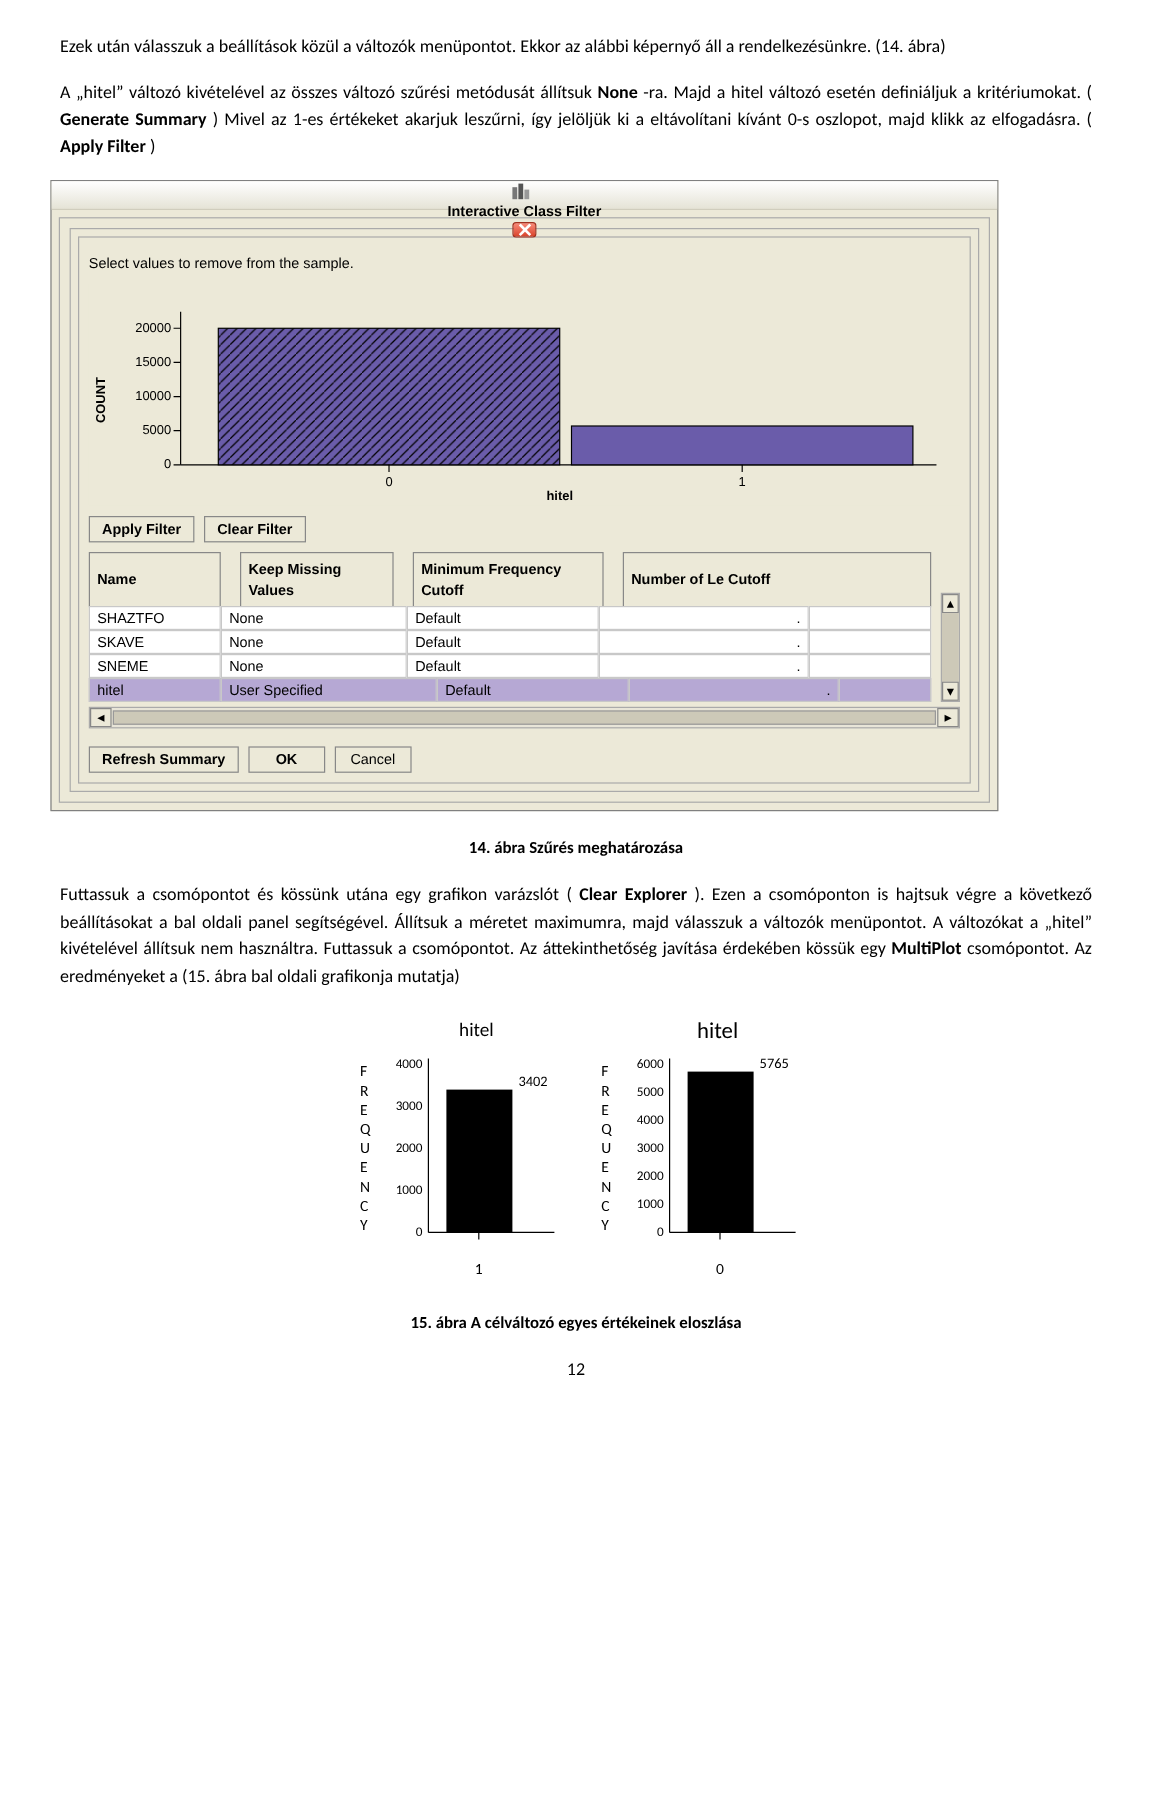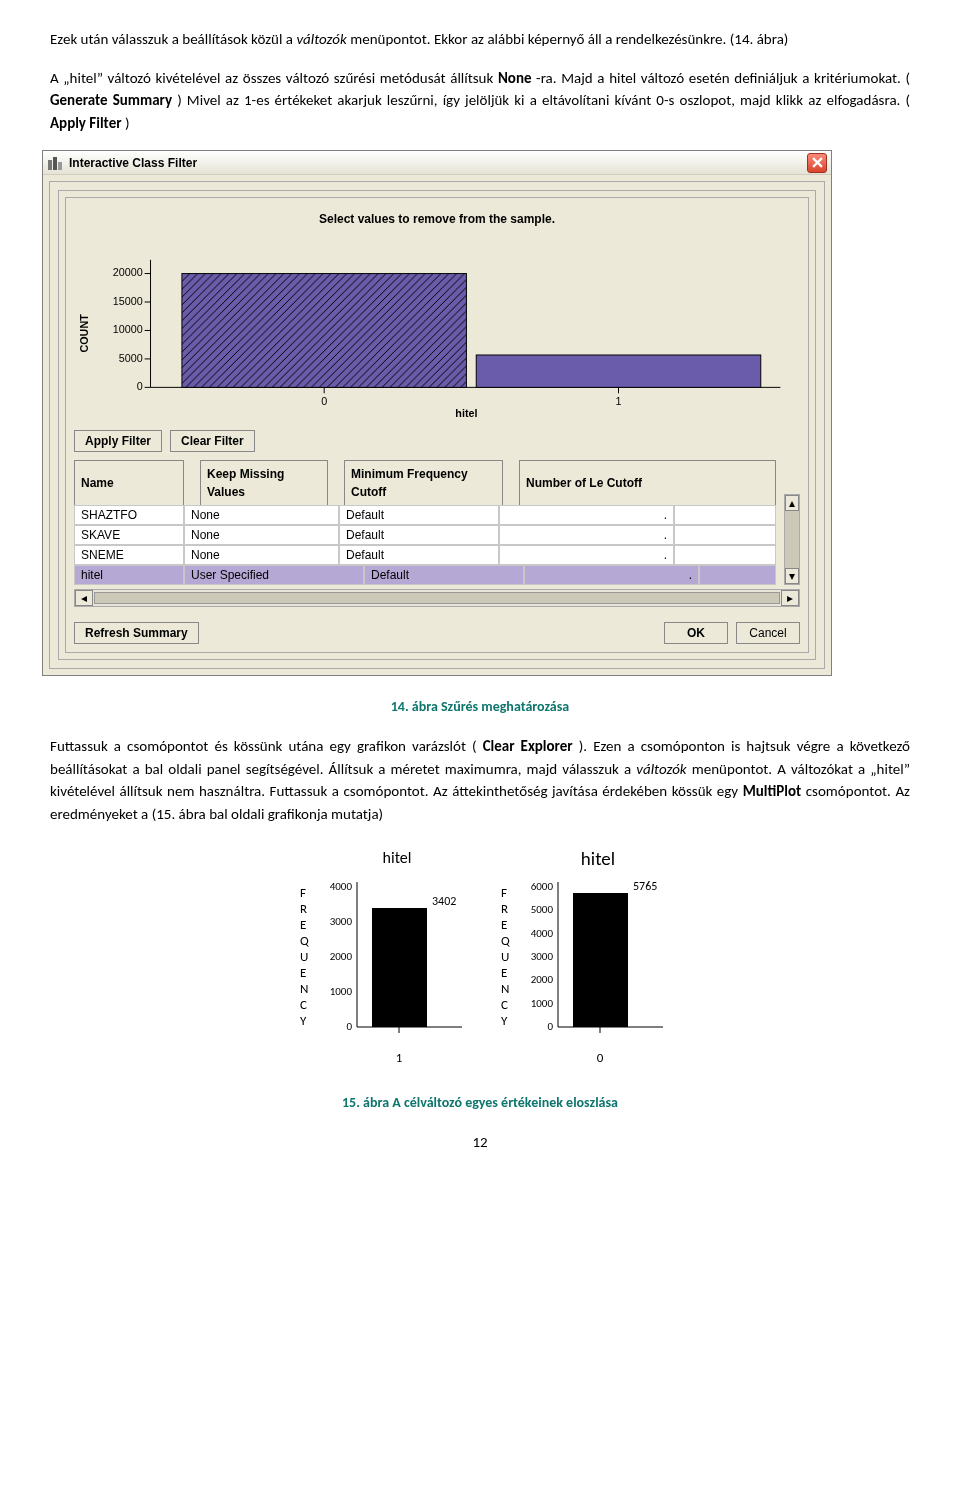--- a/index.html
+++ b/index.html
@@ -7,59 +7,60 @@
     font-family: Calibri, Arial, sans-serif;
     font-size: 15px;
     line-height: 1.5;
     margin: 0;
     padding: 28px 50px 20px 50px;
     width: 960px;
     background: #fff;
     color: #000;
   }
   p.para { margin: 0 0 16px 0; text-align: justify; }
-  .italic { font-style: italic; }
+  .italic { }
   .bold { font-weight: bold; }
 
   
   .dialog {
     margin: 0 0 0 -8px;
     width: 790px;
     background: #ece9d8;
     border: 1px solid #808080;
     font-family: Tahoma, Arial, sans-serif;
     font-size: 12px;
   }
   .titlebar {
     display: flex;
     align-items: center;
     height: 24px;
     padding: 0 4px;
     background: linear-gradient(#fff,#e5e3d6);
     border-bottom: 1px solid #d0cdbd;
+    flex-direction: column;
   }
   .titlebar-icon { width:16px; height:16px; margin-right:6px; }
   .titlebar-text { font-weight: bold; flex:1; }
   .close-btn {
     width:20px; height:20px; display:flex; align-items:center; justify-content:center;
     background: linear-gradient(#f98b7a,#d9442c);
     border:1px solid #a03020; border-radius:3px;
   }
   .close-btn svg { width:11px; height:11px; }
 
   .inner {
     margin:6px;
     border:1px solid #aaa;
     background:#ece9d8;
   }
   .inner2 { margin:8px; border:1px solid #aaa; }
   .inner3 { margin:6px; border:1px solid #aaa; background:#ece9d8; }
 
   .chart-wrap { padding:8px 8px 2px 8px; }
-  .chart-title { text-align:center; font-weight:bold; margin:4px 0 8px; }
+  .chart-title { font-weight:normal; margin:4px 0 8px; }
   .chart-box { background:#ece9d8; }
   .chart-svg { width:100%; height:185px; display:block; }
   .axis text { font-size:11px; fill:#000; }
 
   .btn-row { display:flex; gap:8px; padding:7px 8px 8px; }
   .pushbtn {
     border:1px solid #888; background:#ece9d8;
     font-family:inherit; font-size:12px; padding:3px 10px;
     min-width:78px; text-align:center;
     cursor:pointer;
@@ -90,21 +91,21 @@
     width:16px; background:#e5e2d2;
     border:1px solid #aaa; display:flex; flex-direction:column; align-items:center;
   }
   .vscroll .arrow { width:100%; height:16px; background:#ece9d8; border:1px solid #888; display:flex; align-items:center; justify-content:center; }
   .vscroll .track { flex:1; width:100%; background:#cdc9b8; }
 
   .table-and-scroll { display:flex; padding-right:8px; }
   .table-left { flex:1; }
 
   
-  .caption { text-align:center; color:#0f766e; font-weight:bold; margin:20px 0 18px; font-size:14px; }
+  .caption { text-align:center; color:#000000; font-weight:bold; margin:20px 0 18px; font-size:14px; }
 
   
   .minicharts { display:flex; justify-content:center; gap:6px; margin:22px 0 16px; }
   .minichart { width:195px; }
   .minichart svg { display:block; }
 
   .pagenum { text-align:center; margin-top:16px; font-size:15px; }
 </style>
 </head>
 <body>
@@ -239,21 +240,21 @@
         <div class="track"></div>
         <div class="arrow">▾</div>
       </div>
     </div>
     <div class="hscroll">
       <div class="arrow">◂</div>
       <div class="thumb"></div>
       <div class="arrow">▸</div>
     </div>
 
-    <div class="btn-row" style="justify-content:space-between">
+    <div class="btn-row" style="justify-content:flex-start">
       <button class="pushbtn" style="font-weight:bold;min-width:120px">Refresh Summary</button>
       <div style="display:flex;gap:8px">
         <button class="pushbtn" style="font-weight:bold;min-width:64px">OK</button>
         <button class="pushbtn" style="min-width:64px">Cancel</button>
       </div>
     </div>
 
   </div>
       </div>
     </div>

